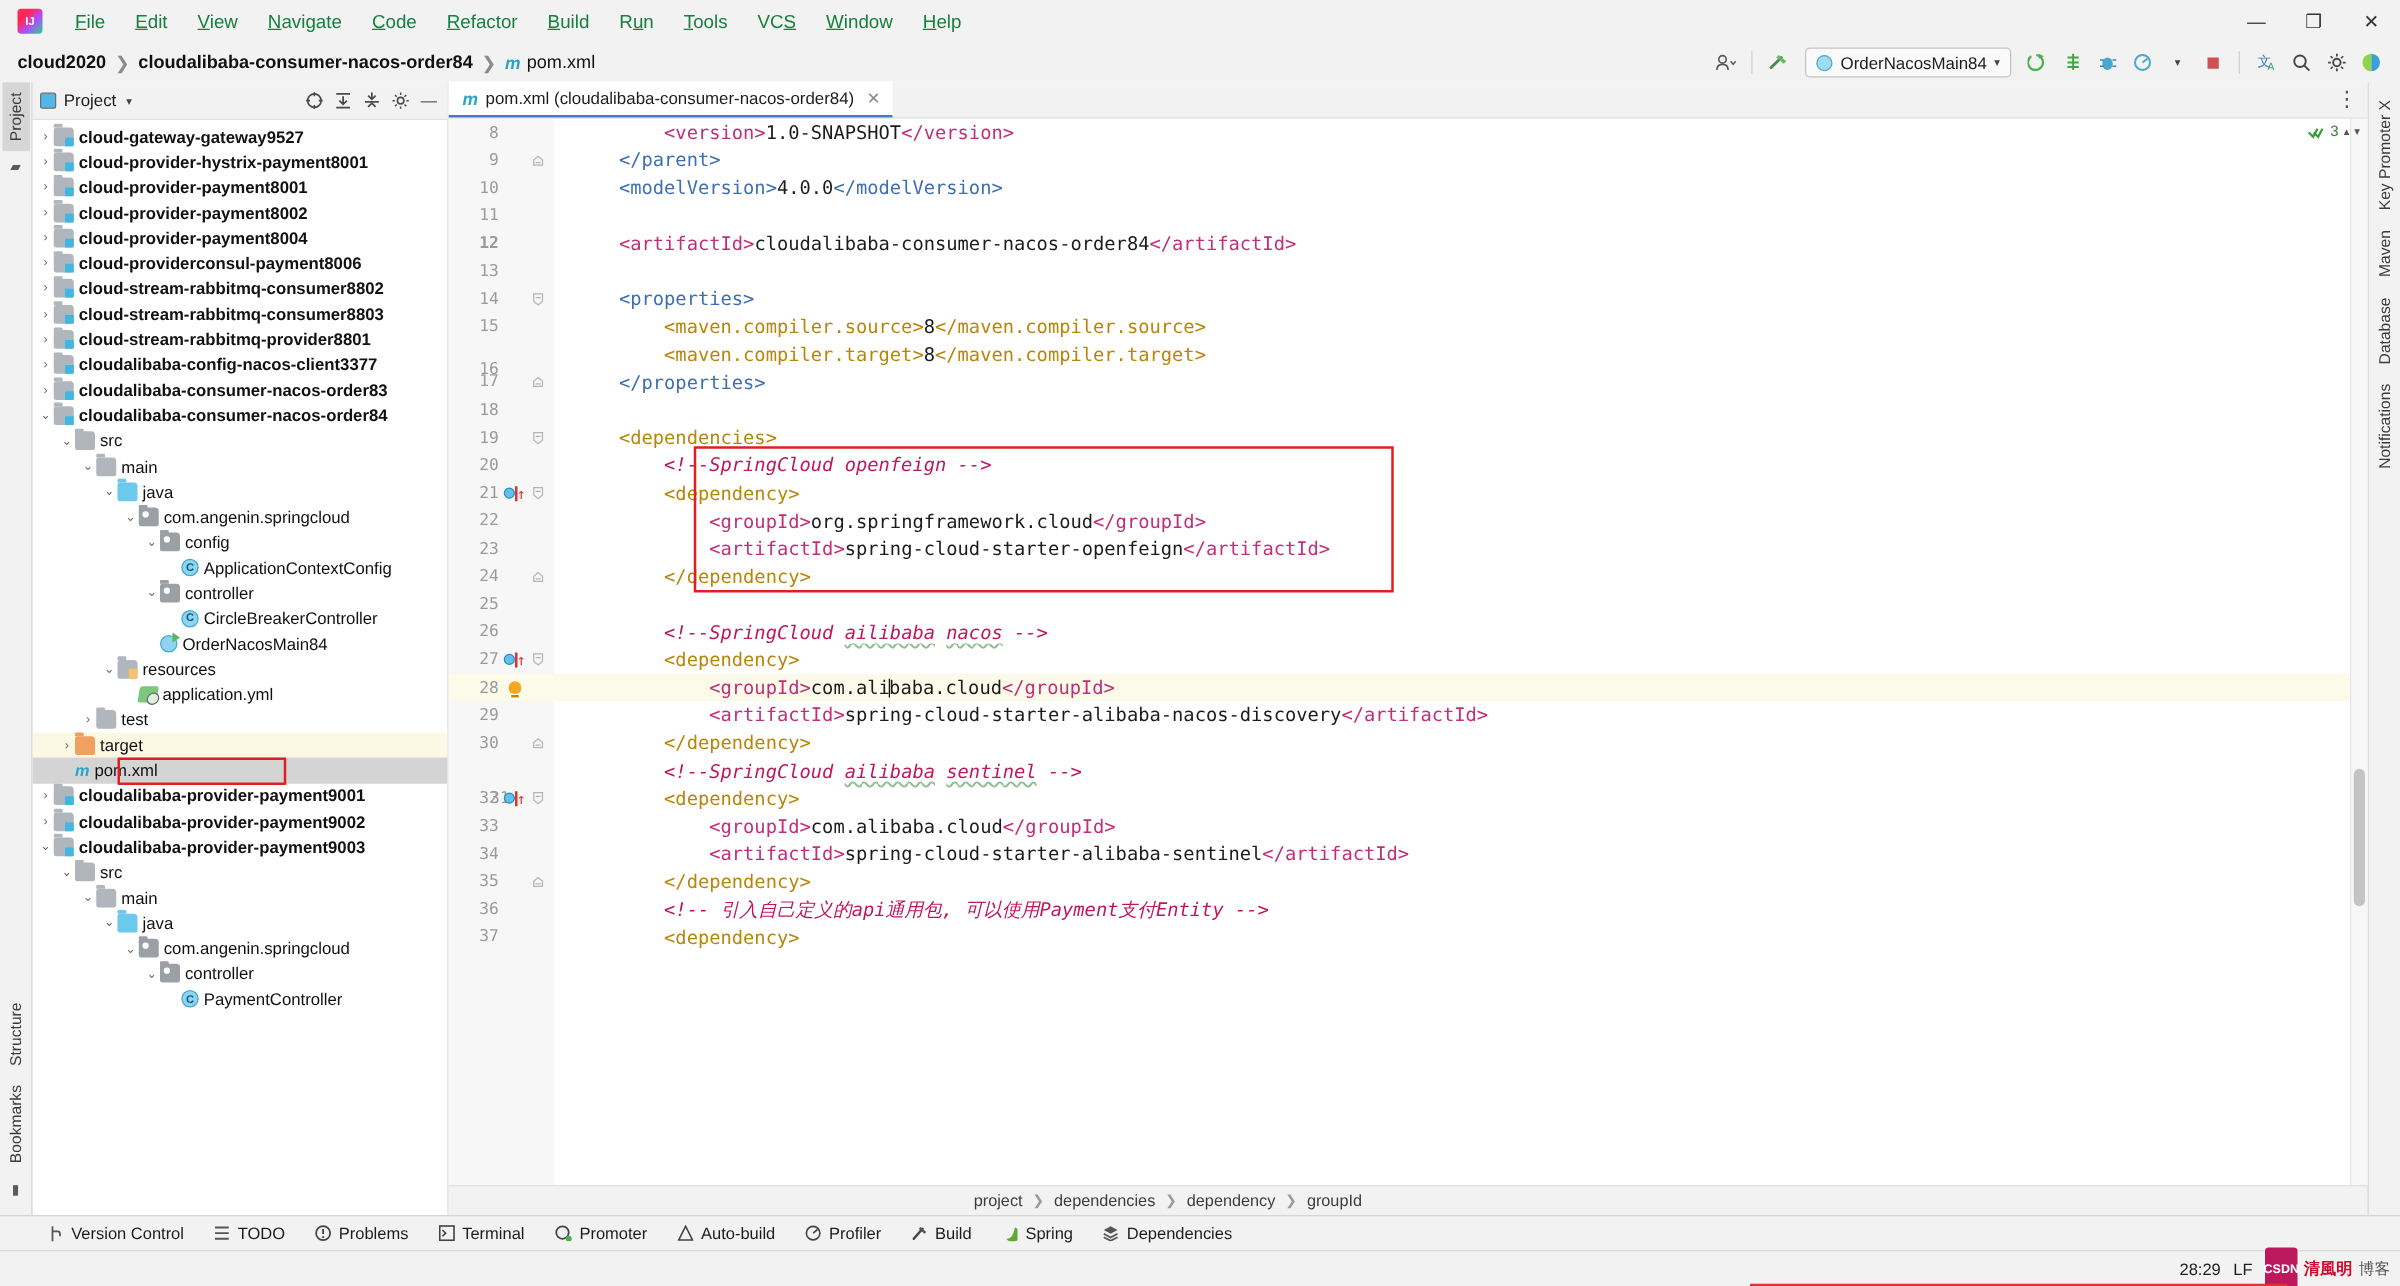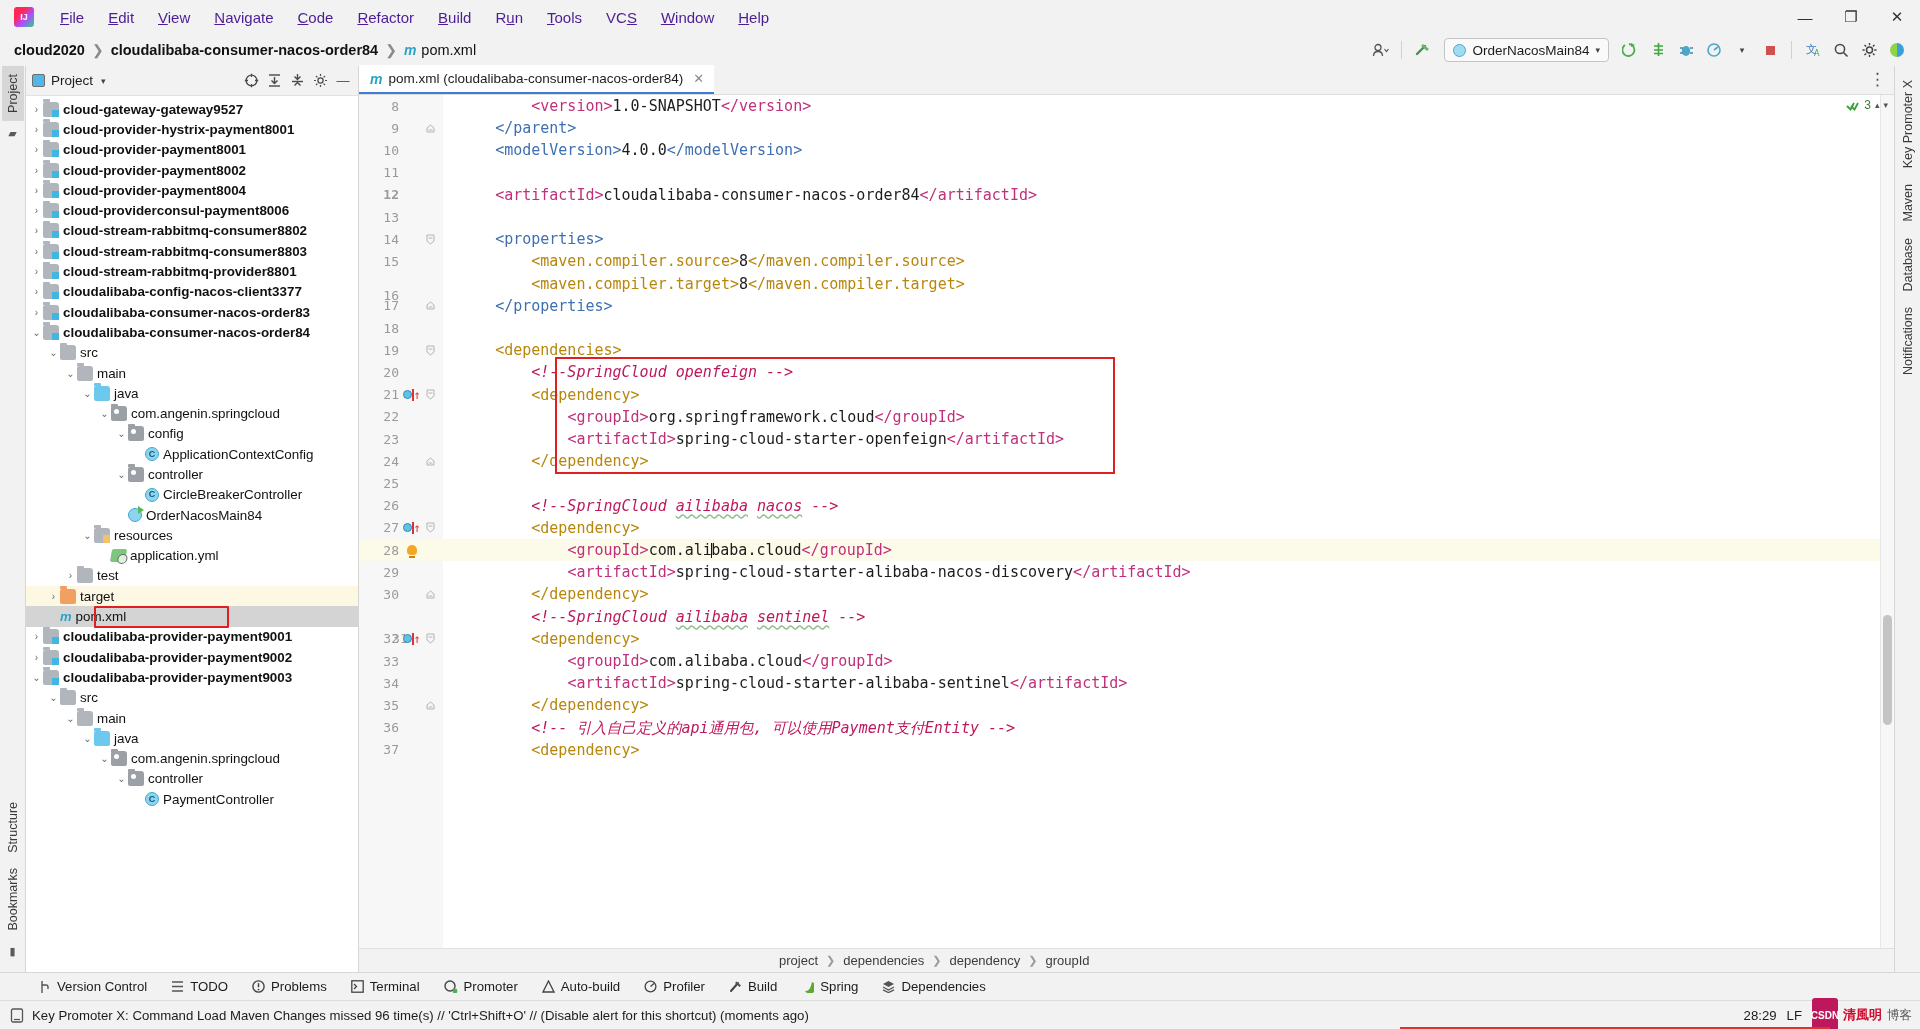--- a/index.html
+++ b/index.html
@@ -20,21 +20,21 @@
     width:20px;height:20px;margin-left:14px;margin-right:14px;border-radius:3px;
     background:linear-gradient(135deg,#fe2857 0%,#fe2857 32%,#b14bff 60%,#21d789 100%);
     position:relative;flex:none;
   }
   .ij-logo:after{
     content:"IJ"; position:absolute; left:0;top:0;right:0;bottom:0;
     color:#fff; font-size:9px; font-weight:bold; display:flex; align-items:center;justify-content:center;
   }
   .menu{ display:flex; align-items:center; gap:0px; }
   .menu-item{
-    font-size:15px; color:#4c1d95; padding:3px 12px; cursor:default; white-space:nowrap;
+    font-size:15px; color:#15803d; padding:3px 12px; cursor:default; white-space:nowrap;
   }
   .menu-item u{ text-decoration:underline; }
   .win-title{
     position:absolute; left:0; right:0; text-align:center; font-size:14.5px; color:#3c3c3c;
     pointer-events:none;
   }
   .win-btns{ margin-left:auto; display:flex; align-items:center; height:34px; }
   .win-btn{ width:46px;height:34px; display:flex;align-items:center;justify-content:center; font-size:15px;color:#333; }
 
   
@@ -901,27 +901,20 @@
             <path d="M6.5 1 L12 4 L6.5 7 L1 4 Z" fill="#555"></path>
             <path d="M1 7 L6.5 10 L12 7" fill="none" stroke="#555" stroke-width="1.3"></path>
             <path d="M1 9.8 L6.5 12.6 L12 9.8" fill="none" stroke="#555" stroke-width="1.3"></path>
           </svg>
         </span>
         <span>Dependencies</span>
       </div>
     </div>
 
   <div class="statusbar">
-    <div class="status-msg">
-      <svg width="14" height="15" viewBox="0 0 14 15">
-          <rect x="1.5" y="1" width="11" height="13" rx="1.5" fill="none" stroke="#555" stroke-width="1.3"></rect>
-          <path d="M4 11.5 h6" stroke="#555" stroke-width="1.2"></path>
-        </svg>
-      <span>Key Promoter X: Command Load Maven Changes missed 96 time(s) // 'Ctrl+Shift+O' // (Disable alert for this shortcut) (moments ago)</span>
-    </div>
     <div class="status-right">
       <span>28:29</span>
       <span>LF</span>
       <span class="csdn">
         <span class="csdn-logo">CSDN</span>
         <span class="wm">清風明</span>
         <span class="wm2">博客</span>
       </span>
     </div>
     <div class="redline" style="left:1400px;width:430px;"></div>

